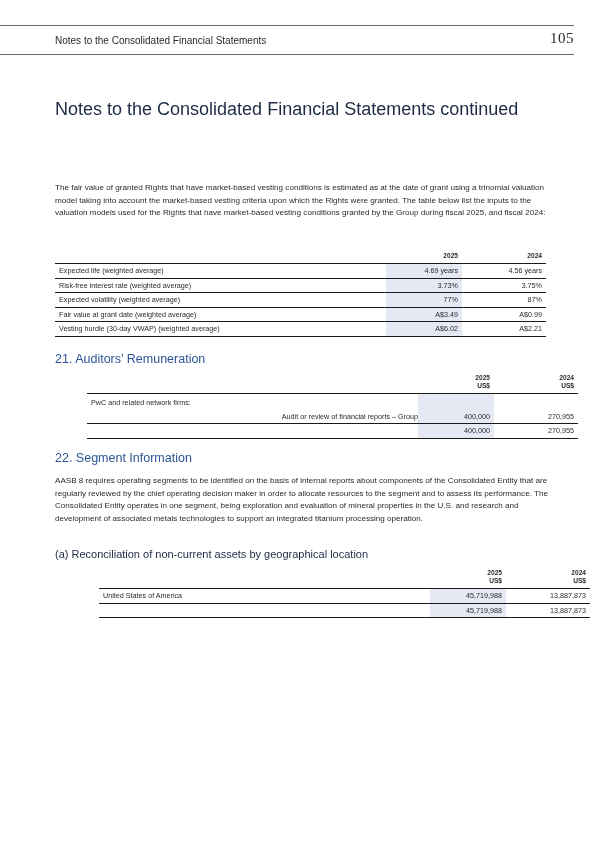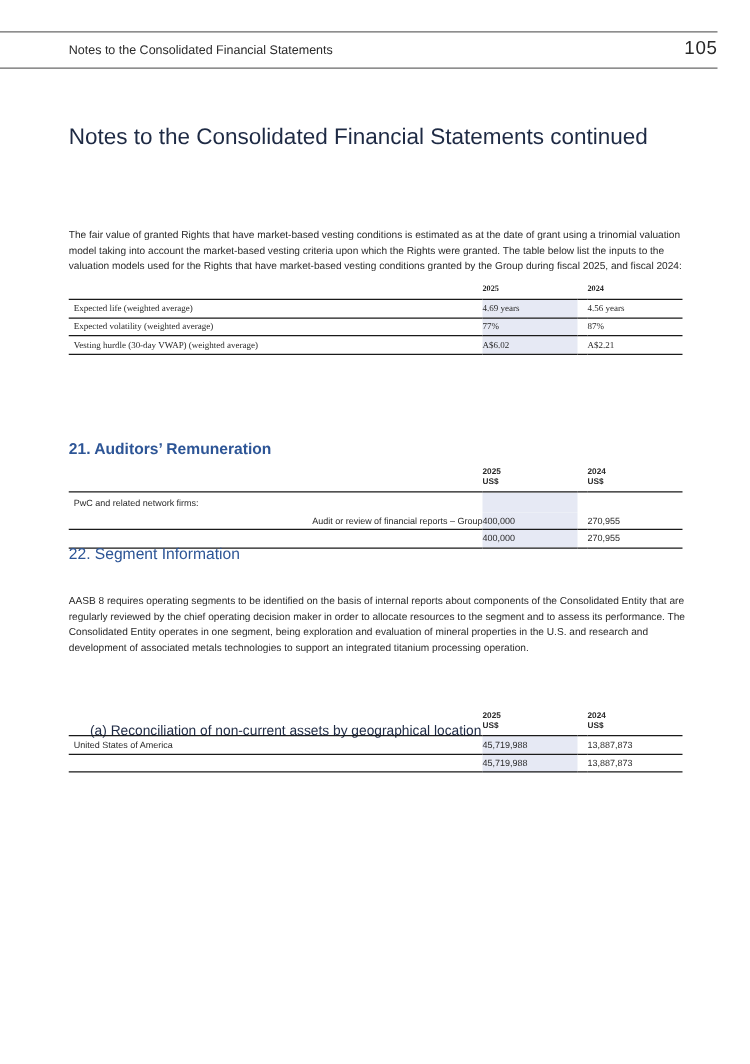--- a/index.html
+++ b/index.html
@@ -1,27 +1,27 @@
 <!DOCTYPE html>
 <html><head>
   <meta charset="utf-8">
   <style>
     html, body { margin: 0; padding: 0; background: #ffffff; }
     body { width: 600px; height: 851px; position: relative; overflow: hidden;
            font-family: "Liberation Sans", sans-serif; color: #2a2a2a; }
     .rule { position: absolute; left: 0; width: 574px; height: 1px; background: #6a6a6a; }
     .hdr-title { position: absolute; left: 55px; top: 35px; font-size: 10px; color: #2a2a2a; }
-    .pageno { position: absolute; right: 26px; top: 30px; font-size: 15px; letter-spacing: 0.5px; color: #2a2a2a; font-family: Liberation Sans, sans-serif; font-weight: 300; }
+    .pageno { position: absolute; right: 26px; top: 30px; font-size: 15px; letter-spacing: 0.5px; color: #2a2a2a; font-family: Liberation Serif, serif; font-weight: 300; }
     .main-title { position: absolute; left: 55px; top: 99px; font-size: 18px; color: #1e2a44; }
     .para { position: absolute; left: 55px; width: 495px; font-size: 8.1px; line-height: 12.6px; color: #2a2a2a; }
     .h2 { position: absolute; left: 55px; font-size: 12.5px; color: #2d5596; }
-    .h3 { position: absolute; left: 72px; font-size: 11px; color: #1e2a44; margin-top: 31px; }
+    .h3 { position: absolute; left: 55px; font-size: 11px; color: #1e2a44; }
     table.fin { position: absolute; left: 55px; width: 491px; border-collapse: collapse; font-size: 7.2px; color: #2a2a2a; }
     table.fin td { padding: 0; height: 13.5px; vertical-align: middle; }
-    table.fin td.num { text-align: left; width: 72px; padding-right: 4px; }
+    table.fin td.num { text-align: right; width: 72px; padding-right: 4px; }
     table.fin td.gap { width: 8px; }
     table.fin td.cur { background: #e6e9f4; }
     table.fin td.lbl { padding-left: 4px; }
     table.fin td.ind { padding-left: 16px; text-align: right; }
     table.fin tr.head td { font-weight: bold; font-size: 6.6px; height: auto; padding-bottom: 3px; line-height: 8px; vertical-align: bottom; }
     table.fin tr.head td.cur { background: transparent; }
     table.fin tr.b td { border-bottom: 1px solid #1a1a1a; }
     table.fin tr.b td.gap, table.fin tr.t td.gap { }
   </style>
 </head>
@@ -29,51 +29,63 @@
 
 <div class="rule" style="top:25px;"></div>
 <div class="hdr-title">Notes to the Consolidated Financial Statements</div>
 <div class="pageno">105</div>
 <div class="rule" style="top:54px;"></div>
 
 <div class="main-title">Notes to the Consolidated Financial Statements continued</div>
 
 <div class="para" style="top:182px;">The fair value of granted Rights that have market-based vesting conditions is estimated as at the date of grant using a trinomial valuation model taking into account the market-based vesting criteria upon which the Rights were granted. The table below list the inputs to the valuation models used for the Rights that have market-based vesting conditions granted by the Group during fiscal 2025, and fiscal 2024:</div>
 
-<table class="fin" style="top:228px;font-family:Liberation Serif, serif;">
+<table class="fin" style="top:252px;">
   <tbody>
       <tr class="head b">
     <td></td>
     <td class="num cur">2025</td>
     <td class="gap"></td>
     <td class="num">2024</td>
   </tr>
   <tr class="b">
     <td class="lbl">Expected life (weighted average)</td>
     <td class="num cur">4.69 years</td>
     <td class="gap"></td>
     <td class="num">4.56 years</td>
   </tr>
   <tr class="b">
+    <td class="lbl">Risk-free interest rate (weighted average)</td>
+    <td class="num cur">3.73%</td>
+    <td class="gap"></td>
+    <td class="num">3.75%</td>
+  </tr>
+  <tr class="b">
     <td class="lbl">Expected volatility (weighted average)</td>
     <td class="num cur">77%</td>
     <td class="gap"></td>
     <td class="num">87%</td>
+  </tr>
+  <tr class="b">
+    <td class="lbl">Fair value at grant date (weighted average)</td>
+    <td class="num cur">A$3.49</td>
+    <td class="gap"></td>
+    <td class="num">A$0.99</td>
   </tr>
   <tr class="b">
     <td class="lbl">Vesting hurdle (30-day VWAP) (weighted average)</td>
     <td class="num cur">A$6.02</td>
     <td class="gap"></td>
     <td class="num">A$2.21</td>
   </tr>
 </tbody>
   </table>
 
-<div class="h2" style="top:352px;font-weight:bold;">21.  Auditors’ Remuneration</div>
-<table class="fin" style="top:374px;">
+<div class="h2" style="top:352px;">21.  Auditors’ Remuneration</div>
+<table class="fin" style="top:374px;margin-left:32px;">
   <tbody>
       <tr class="head b">
     <td></td>
     <td class="num cur"><span>2025</span><br><span>US$</span></td>
     <td class="gap"></td>
     <td class="num"><span>2024</span><br><span>US$</span></td>
   </tr>
   <tr>
     <td class="lbl" style="padding-top:2px;">PwC and related network firms:</td>
     <td class="num cur"></td>
@@ -88,24 +100,24 @@
   </tr>
   <tr class="b">
     <td></td>
     <td class="num cur">400,000</td>
     <td class="gap"></td>
     <td class="num">270,955</td>
   </tr>
 </tbody>
   </table>
 
-<div class="h2" style="top:436px;">22.  Segment Information</div>
+<div class="h2" style="top:451px;">22.  Segment Information</div>
 <div class="para" style="top:475px;">AASB 8 requires operating segments to be identified on the basis of internal reports about components of the Consolidated Entity that are regularly reviewed by the chief operating decision maker in order to allocate resources to the segment and to assess its performance. The Consolidated Entity operates in one segment, being exploration and evaluation of mineral properties in the U.S. and research and development of associated metals technologies to support an integrated titanium processing operation.</div>
 <div class="h3" style="top:548px;">(a)  Reconciliation of non-current assets by geographical location</div>
-<table class="fin" style="top:569px;">
+<table class="fin" style="top:569px;margin-left:44px;">
   <tbody>
       <tr class="head b">
     <td></td>
     <td class="num cur"><span>2025</span><br><span>US$</span></td>
     <td class="gap"></td>
     <td class="num"><span>2024</span><br><span>US$</span></td>
   </tr>
   <tr class="b">
     <td class="lbl">United States of America</td>
     <td class="num cur">45,719,988</td>

